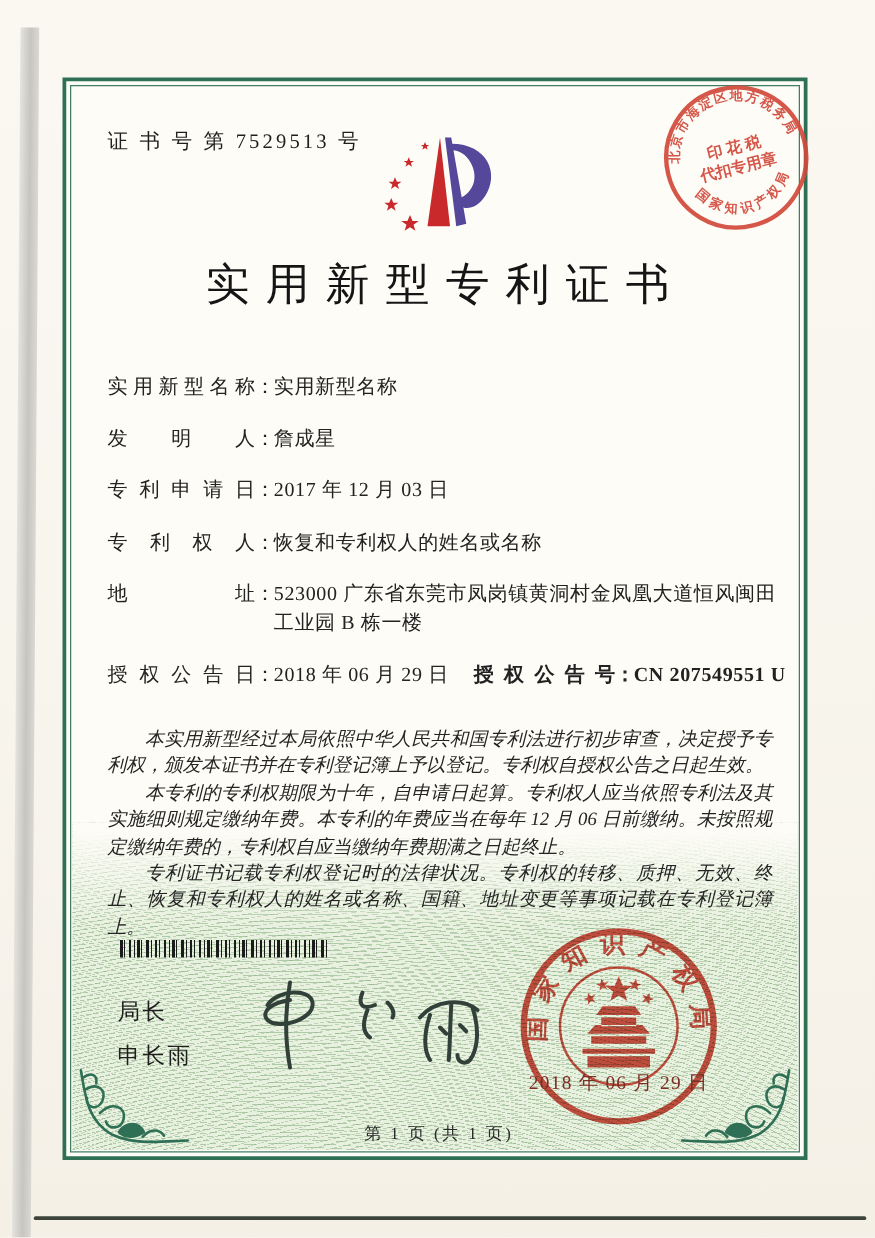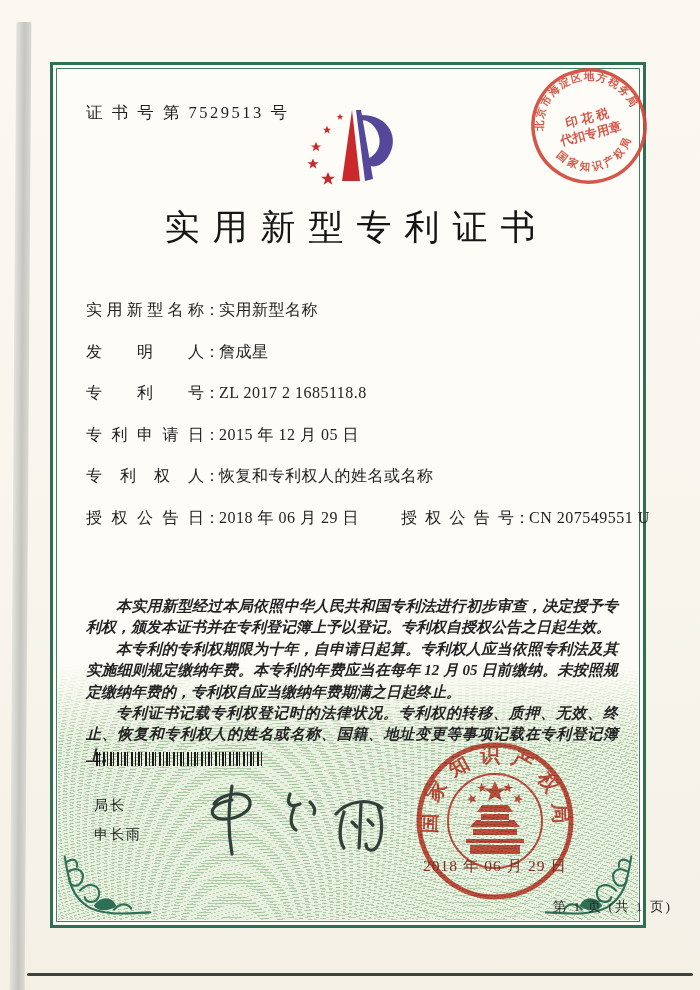--- a/index.html
+++ b/index.html
@@ -34,38 +34,38 @@
   .stamp{position:absolute;left:527px;top:64px;transform:rotate(-14deg);opacity:.92;}
   .doc-title{position:absolute;left:0;width:700px;top:204px;text-align:center;
     font-size:35px;letter-spacing:13px;text-indent:13px;color:#151515;font-weight:500;}
 
   .fields{position:absolute;left:86px;top:299px;width:565px;font-size:16px;color:#222;}
   .row{margin-bottom:19px;line-height:22.6px;white-space:nowrap;position:relative;}
   .row .lbl{display:inline-block;width:118px;text-align:justify;text-align-last:justify;vertical-align:top;}
   .row .colon{display:inline-block;width:15px;vertical-align:top;}
   .row .val{display:inline-block;letter-spacing:.5px;}
   .row .val2{display:block;padding-left:133px;letter-spacing:.5px;}
-  .row .pair2{position:absolute;left:315px;top:0;}
+  .row .pair2{position:absolute;left:293px;top:0;font-weight:bold;}
   .row .pair2 .lbl{width:113px;}
 
-  .paras{position:absolute;left:86px;top:596px;width:532px;font-size:15px;line-height:21.4px;
-    text-align:justify;font-style:italic;color:#242424;font-weight:bold;}
+  .paras{position:absolute;left:86px;top:582px;width:532px;font-size:15px;line-height:21.4px;
+    text-align:justify;font-style:italic;color:#242424;}
   .paras p{margin:0;text-indent:2em;}
 
   .barcode{position:absolute;left:96px;top:752px;width:168px;height:14px;
     background:repeating-linear-gradient(90deg,#1b1b1b 0 2px,transparent 2px 3px,#1b1b1b 3px 4px,
       transparent 4px 7px,#1b1b1b 7px 9px,transparent 9px 11px,#1b1b1b 11px 12px,transparent 12px 14px);}
 
-  .signer{position:absolute;left:94px;top:797px;font-size:14px;letter-spacing:2px;color:#1e1e1e;}
+  .signer{position:absolute;left:94px;top:797px;font-size:18px;letter-spacing:2px;color:#1e1e1e;}
   .signer .name{margin-top:11px;text-align:center;}
   .sig-svg{position:absolute;left:198px;top:774px;}
   .seal-svg{position:absolute;left:410px;top:736px;mix-blend-mode:multiply;}
   .seal-date{position:absolute;left:412px;top:856px;width:166px;text-align:center;
     font-size:15.5px;color:#7e2d23;letter-spacing:1px;}
-  .page-footer{position:absolute;left:0;width:672px;top:898px;text-align:right;
+  .page-footer{position:absolute;left:15px;width:672px;top:898px;text-align:center;
     font-size:13.5px;letter-spacing:2px;color:#2a2a2a;}
 </style>
 </head>
 <body>
 
 <div class="paper">
 
   <div class="scan-strip"></div>
   <div class="scan-bottom"></div>
 
@@ -125,39 +125,40 @@
   <div class="doc-title">实用新型专利证书</div>
 
   <div class="fields">
     <div class="row">
       <span class="lbl">实用新型名称</span><span class="colon">：</span><span class="val">实用新型名称</span>
     </div>
     <div class="row">
       <span class="lbl">发明人</span><span class="colon">：</span><span class="val">詹成星</span>
     </div>
     <div class="row">
-      <span class="lbl">专利号</span><span class="colon">：</span><span class="val">ZL 2017 2 1685118.8</span>
-    </div>
-    <div class="row">
-      <span class="lbl">专利申请日</span><span class="colon">：</span><span class="val">2015 年 12 月 05 日</span>
+      <span class="lbl">专利申请日</span><span class="colon">：</span><span class="val">2017 年 12 月 03 日</span>
     </div>
     <div class="row">
       <span class="lbl">专利权人</span><span class="colon">：</span><span class="val">恢复和专利权人的姓名或名称</span>
+    </div>
+    <div class="row">
+      <span class="lbl">地址</span><span class="colon">：</span><span class="val">523000 广东省东莞市凤岗镇黄洞村金凤凰大道恒风闽田</span>
+      <span class="val2">工业园 B 栋一楼</span>
     </div>
     <div class="row">
       <span class="lbl">授权公告日</span><span class="colon">：</span><span class="val">2018 年 06 月 29 日</span>
       <span class="pair2">
         <span class="lbl">授权公告号</span><span class="colon">：</span><span class="val">CN 207549551 U</span>
       </span>
     </div>
   </div>
 
   <div class="paras">
     <p>本实用新型经过本局依照中华人民共和国专利法进行初步审查，决定授予专利权，颁发本证书并在专利登记簿上予以登记。专利权自授权公告之日起生效。</p>
-    <p>本专利的专利权期限为十年，自申请日起算。专利权人应当依照专利法及其实施细则规定缴纳年费。本专利的年费应当在每年 12 月 05 日前缴纳。未按照规定缴纳年费的，专利权自应当缴纳年费期满之日起终止。</p>
+    <p>本专利的专利权期限为十年，自申请日起算。专利权人应当依照专利法及其实施细则规定缴纳年费。本专利的年费应当在每年 12 月 06 日前缴纳。未按照规定缴纳年费的，专利权自应当缴纳年费期满之日起终止。</p>
     <p>专利证书记载专利权登记时的法律状况。专利权的转移、质押、无效、终止、恢复和专利权人的姓名或名称、国籍、地址变更等事项记载在专利登记簿上。</p>
   </div>
 
   <div class="barcode"></div>
 
   <div class="signer">
     <div>局长</div>
     <div class="name">申长雨</div>
   </div>
 

